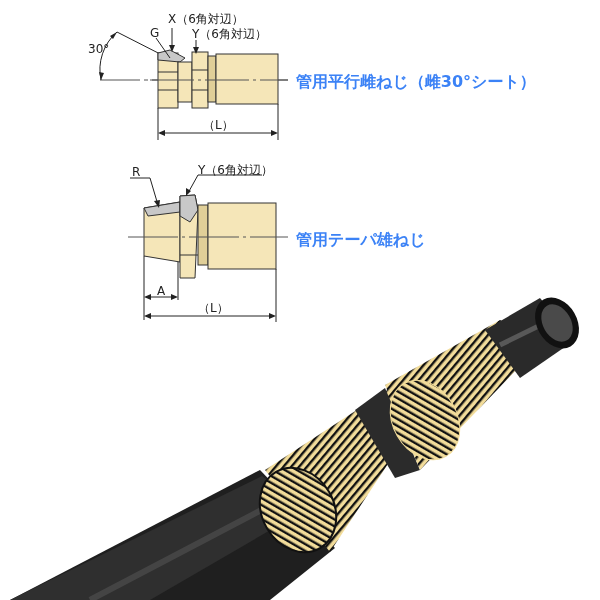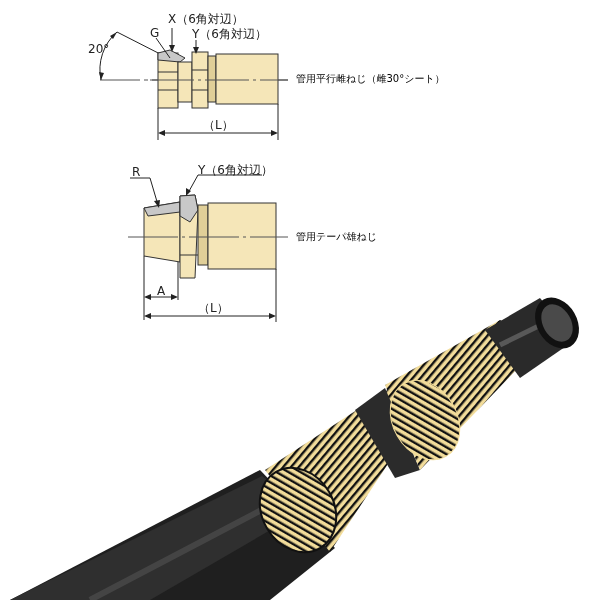--- a/index.html
+++ b/index.html
@@ -1,19 +1,19 @@
 <!DOCTYPE html>
 <html><head>
 <meta charset="utf-8">
 <style>
   html, body { margin:0; padding:0; background:#ffffff; }
   body { width:600px; height:600px; position:relative; overflow:hidden; font-family:"DejaVu Sans", sans-serif; }
   svg { position:absolute; left:0; top:0; }
   .lbl { position:absolute; font-size:12px; color:#222; white-space:nowrap; line-height:1; }
-  .title { position:absolute; font-size:10px; font-weight:normal; color:#000000; white-space:nowrap; line-height:1; }
+  .title { position:absolute; font-size:16px; font-weight:bold; color:#3b82f6; white-space:nowrap; line-height:1; }
 </style>
 </head>
 <body>
 
 <svg width="600" height="600" viewBox="0 0 600 600">
   <defs>
     <pattern id="stripes" patternUnits="userSpaceOnUse" width="6" height="6" patternTransform="rotate(40)">
       <rect width="6" height="6" fill="#f2dc9a"></rect>
       <rect width="2.4" height="6" fill="#111"></rect>
     </pattern>
@@ -119,21 +119,21 @@
     <polygon points="485,330 540,298 575,340 520,378" fill="#2a2a2a"></polygon>
     <line x1="500" y1="345" x2="555" y2="318" stroke="#777" stroke-width="5" opacity="0.6"></line>
     <ellipse cx="557" cy="323" rx="20" ry="27" transform="rotate(-30 557 323)" fill="#111"></ellipse>
     <ellipse cx="557" cy="323" rx="14" ry="20" transform="rotate(-30 557 323)" fill="#4a4a4a"></ellipse>
   </g>
 </svg>
 
 <span class="lbl" style="left:168px;top:13px;">X（6角対辺）</span>
 <span class="lbl" style="left:150px;top:27px;">G</span>
 <span class="lbl" style="left:192px;top:28px;">Y（6角対辺）</span>
-<span class="lbl" style="left:88px;top:43px;">20°</span>
+<span class="lbl" style="left:88px;top:43px;">30°</span>
 <span class="lbl" style="left:203px;top:119px;">（L）</span>
 <span class="title" style="left:296px;top:74px;">管用平行雌ねじ（雌30°シート）</span>
 
 <span class="lbl" style="left:132px;top:166px;">R</span>
 <span class="lbl" style="left:198px;top:164px;">Y（6角対辺）</span>
 <span class="lbl" style="left:157px;top:285px;">A</span>
 <span class="lbl" style="left:198px;top:302px;">（L）</span>
 <span class="title" style="left:296px;top:232px;text-align:center;">管用テーパ雄ねじ</span>
 
 </body></html>

